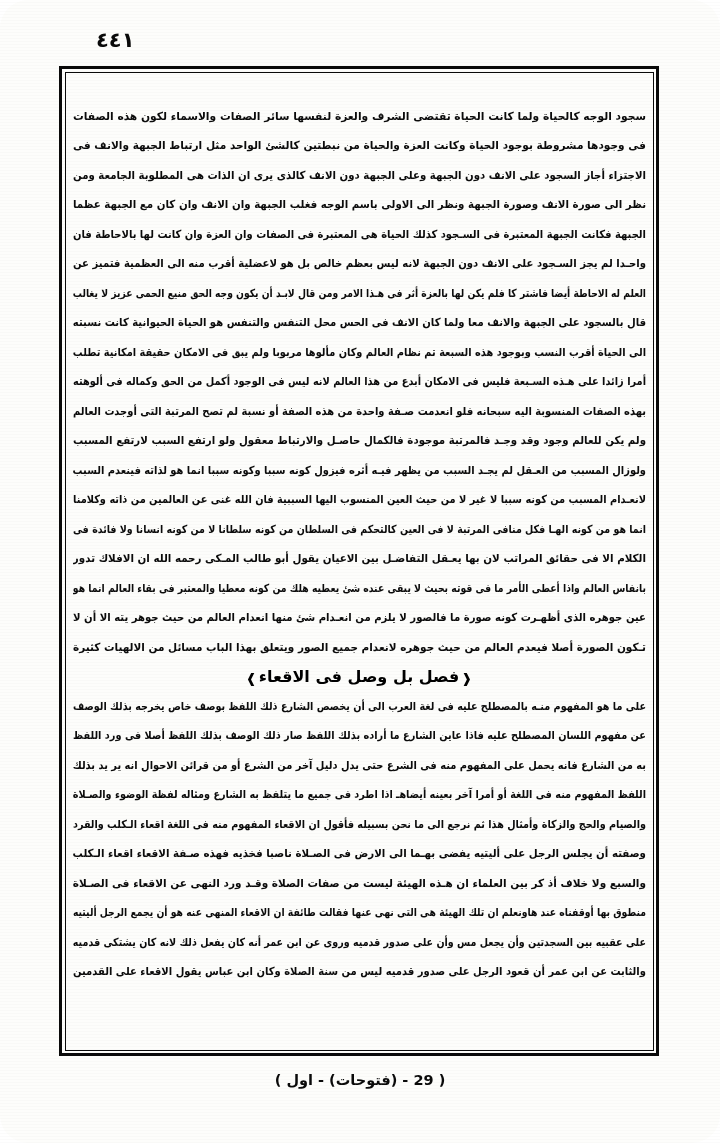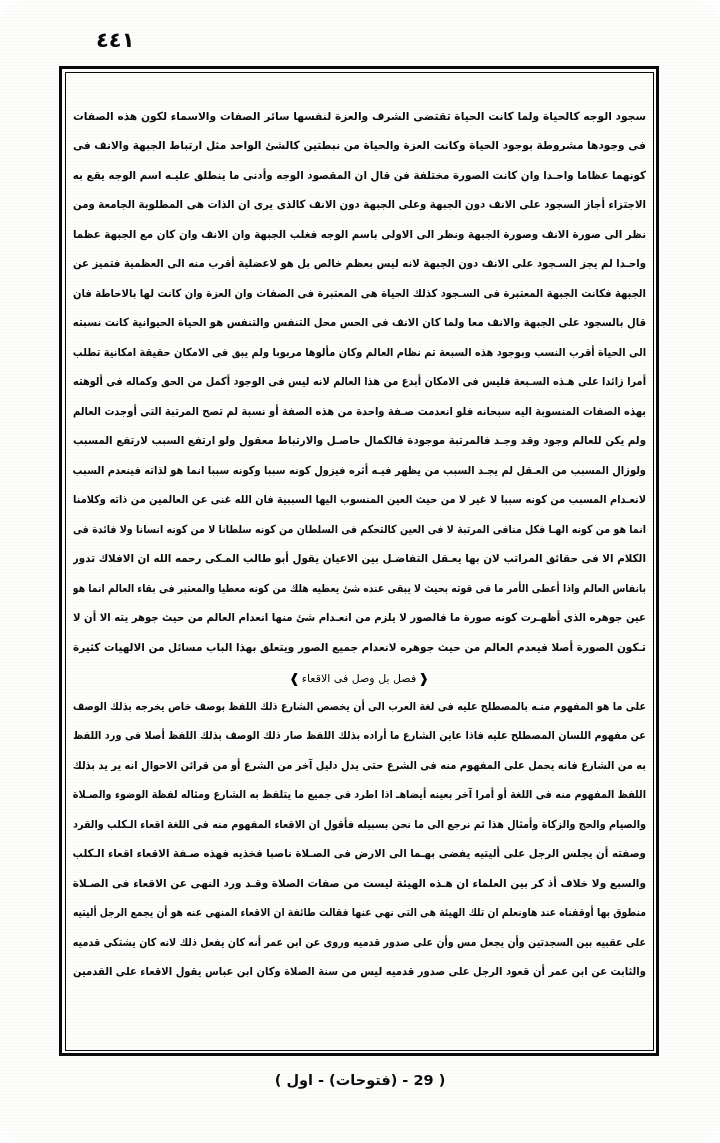--- a/index.html
+++ b/index.html
@@ -106,22 +106,22 @@
     height: 29.5px;
     line-height: 29.5px;
     text-align: center;
     text-align-last: center;
     direction: rtl;
     white-space: nowrap;
     overflow: hidden;
   }
   .heading-text {
     font-family: "DejaVu Sans", sans-serif;
-    font-size: 11px;
-    font-weight: 400;
+    font-size: 16px;
+    font-weight: 700;
     color: #000000;
   }
   .orn {
     display: inline-block;
     font-size: 13px;
     font-weight: 700;
     line-height: 1;
     transform: translateY(1px);
     padding: 0 2px;
     color: #000000;
@@ -159,25 +159,25 @@
 
   <div class="folio">٤٤١</div>
 
   <div class="frame">
     <div class="frame-inner">
 
       <div class="textblock">
 
         <div class="line"><span style="width: 595px; white-space: nowrap; display: inline-block; transform: scaleX(0.963);">سجود الوجه كالحياة ولما كانت الحياة تقتضى الشرف والعزة لنفسها سائر الصفات والاسماء لكون هذه الصفات</span></div>
         <div class="line"><span style="width: 601px; white-space: nowrap; display: inline-block; transform: scaleX(0.9534);">فى وجودها مشروطة بوجود الحياة وكانت العزة والحياة من نبطتين كالشئ الواحد مثل ارتباط الجبهة والانف فى</span></div>
-        <div class="line"><span style="width: 616px; white-space: nowrap; display: inline-block; transform: scaleX(0.9302);">كونهما عظاما واحـدا وان كانت الصورة مختلفة فن قال ان المقصود الوجه وأدنى ما ينطلق عليـه اسم الوجه يقع به</span></div>
         <div class="line"><span style="width: 625px; white-space: nowrap; display: inline-block; transform: scaleX(0.9168);">الاجتزاء أجاز السجود على الانف دون الجبهة وعلى الجبهة دون الانف كالذى يرى ان الذات هى المطلوبة الجامعة ومن</span></div>
         <div class="line"><span style="width: 620px; white-space: nowrap; display: inline-block; transform: scaleX(0.9242);">نظر الى صورة الانف وصورة الجبهة ونظر الى الاولى باسم الوجه فغلب الجبهة وان الانف وان كان مع الجبهة عظما</span></div>
+        <div class="line"><span style="width: 638px; white-space: nowrap; display: inline-block; transform: scaleX(0.8981);">الجبهة فكانت الجبهة المعتبرة فى السـجود كذلك الحياة هى المعتبرة فى الصفات وان العزة وان كانت لها بالاحاطة فان</span></div>
         <div class="line"><span style="width: 630px; white-space: nowrap; display: inline-block; transform: scaleX(0.9095);">واحـدا لم يجز السـجود على الانف دون الجبهة لانه ليس بعظم خالص بل هو لاعضلية أقرب منه الى العظمية فتميز عن</span></div>
-        <div class="line"><span style="width: 638px; white-space: nowrap; display: inline-block; transform: scaleX(0.8981);">الجبهة فكانت الجبهة المعتبرة فى السـجود كذلك الحياة هى المعتبرة فى الصفات وان العزة وان كانت لها بالاحاطة فان</span></div>
+        <div class="line"><span style="width: 691px; white-space: nowrap; display: inline-block; transform: scaleX(0.8292);">العلم له الاحاطة أيضا فاشتر كا فلم يكن لها بالعزة أثر فى هـذا الامر ومن قال لابـد أن يكون وجه الحق منيع الحمى عزيز لا يغالب</span></div>
         <div class="line"><span style="width: 632px; white-space: nowrap; display: inline-block; transform: scaleX(0.9066);">قال بالسجود على الجبهة والانف معا ولما كان الانف فى الحس محل التنفس والتنفس هو الحياة الحيوانية كانت نسبته</span></div>
         <div class="line"><span style="width: 649px; white-space: nowrap; display: inline-block; transform: scaleX(0.8829);">الى الحياة أقرب النسب وبوجود هذه السبعة تم نظام العالم وكان مألوها مربوبا ولم يبق فى الامكان حقيقة امكانية تطلب</span></div>
         <div class="line"><span style="width: 649px; white-space: nowrap; display: inline-block; transform: scaleX(0.8829);">أمرا زائدا على هـذه السـبعة فليس فى الامكان أبدع من هذا العالم لانه ليس فى الوجود أكمل من الحق وكماله فى ألوهته</span></div>
         <div class="line"><span style="width: 639px; white-space: nowrap; display: inline-block; transform: scaleX(0.8967);">بهذه الصفات المنسوبة اليه سبحانه فلو انعدمت صـفة واحدة من هذه الصفة أو نسبة لم تصح المرتبة التى أوجدت العالم</span></div>
         <div class="line"><span style="width: 622px; white-space: nowrap; display: inline-block; transform: scaleX(0.9212);">ولم يكن للعالم وجود وقد وجـد فالمرتبة موجودة فالكمال حاصـل والارتباط معقول ولو ارتفع السبب لارتفع المسبب</span></div>
         <div class="line"><span style="width: 642px; white-space: nowrap; display: inline-block; transform: scaleX(0.8925);">ولوزال المسبب من العـقل لم يجـد السبب من يظهر فيـه أثره فيزول كونه سببا وكونه سببا انما هو لذاته فينعدم السبب</span></div>
         <div class="line"><span style="width: 649px; white-space: nowrap; display: inline-block; transform: scaleX(0.8829);">لانعـدام المسبب من كونه سببا لا غير لا من حيث العين المنسوب اليها السببية فان الله غنى عن العالمين من ذاته وكلامنا</span></div>
         <div class="line"><span style="width: 671px; white-space: nowrap; display: inline-block; transform: scaleX(0.8539);">انما هو من كونه الهـا فكل منافى المرتبة لا فى العين كالتحكم فى السلطان من كونه سلطانا لا من كونه انسانا ولا فائدة فى</span></div>
         <div class="line"><span style="width: 616px; white-space: nowrap; display: inline-block; transform: scaleX(0.9302);">الكلام الا فى حقائق المراتب لان بها يعـقل التفاضـل بين الاعيان يقول أبو طالب المـكى رحمه الله ان الافلاك تدور</span></div>
         <div class="line"><span style="width: 684px; white-space: nowrap; display: inline-block; transform: scaleX(0.8377);">بانفاس العالم واذا أعطى الأمر ما فى قوته بحيث لا يبقى عنده شئ يعطيه هلك من كونه معطيا والمعتبر فى بقاء العالم انما هو</span></div>

